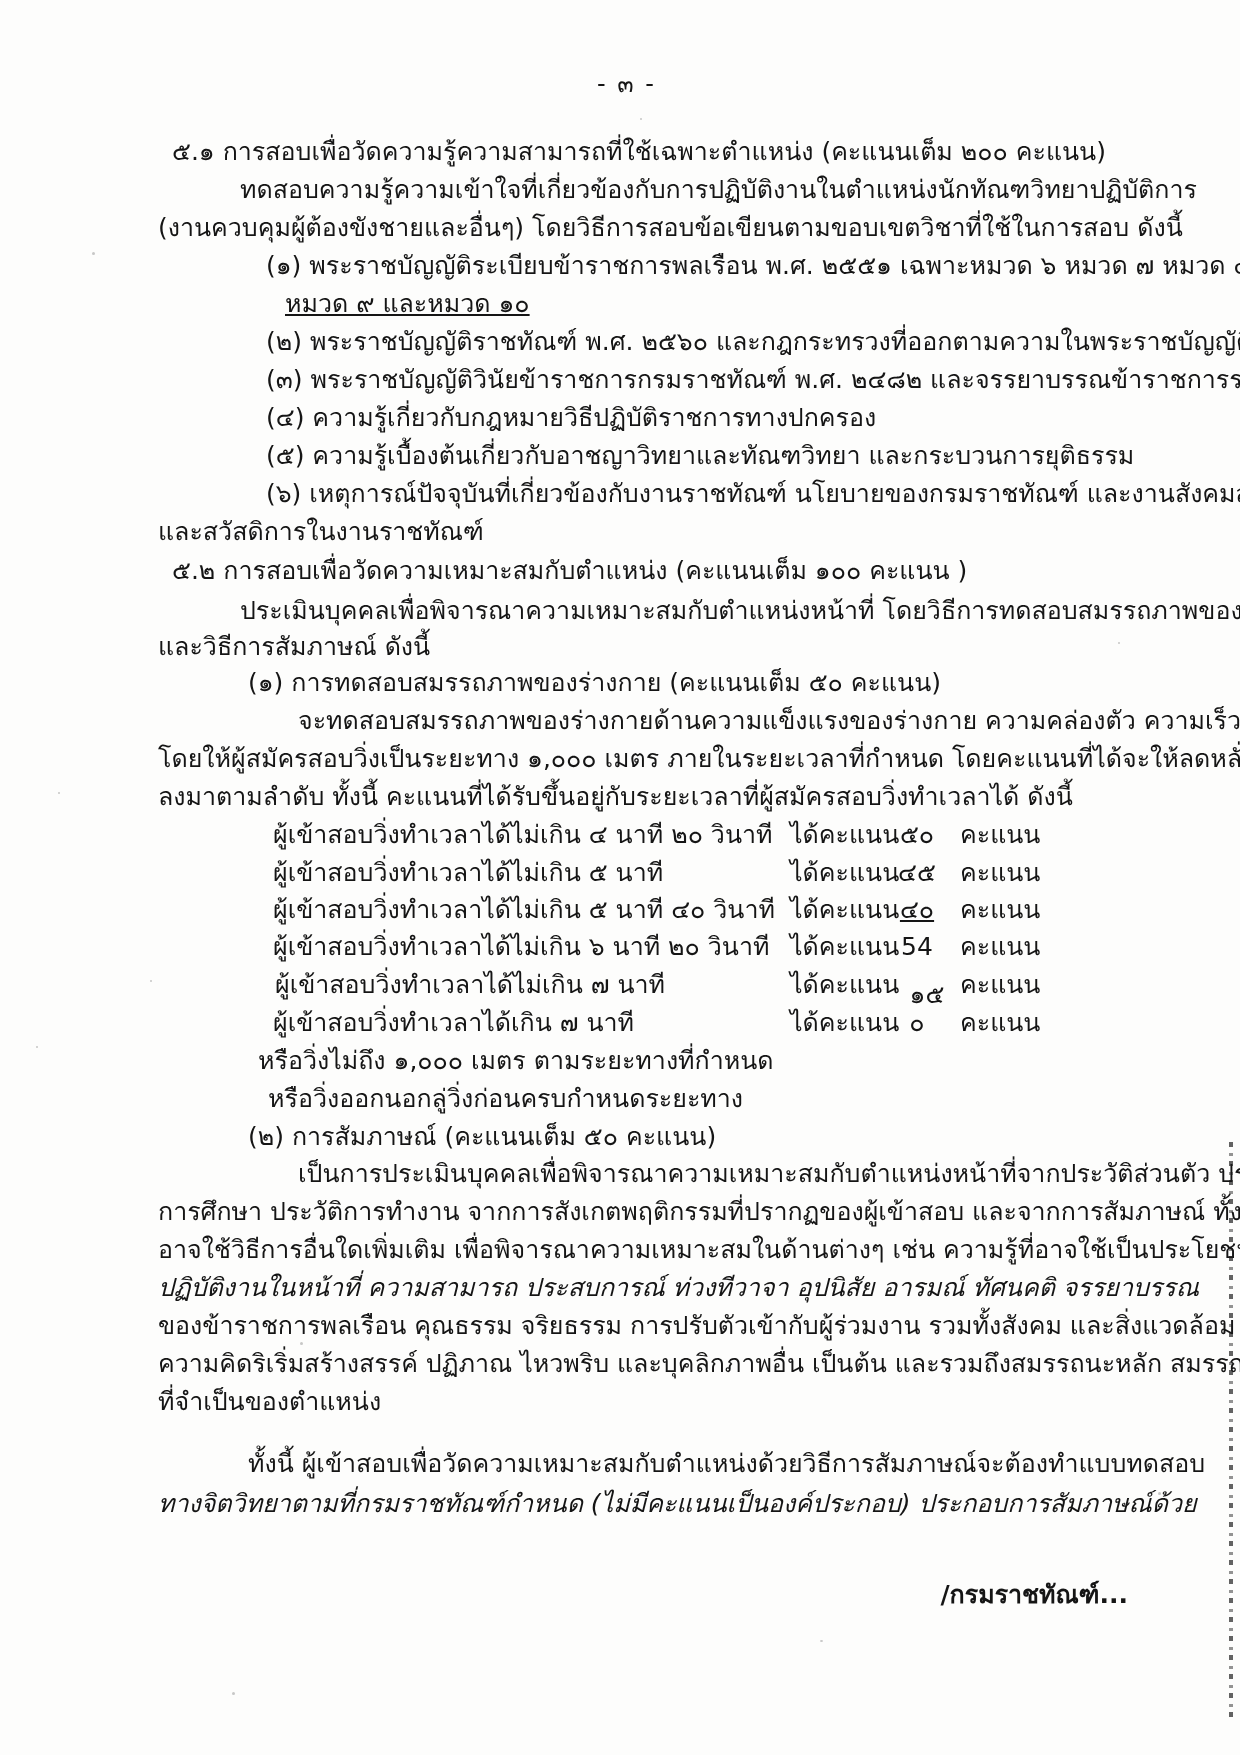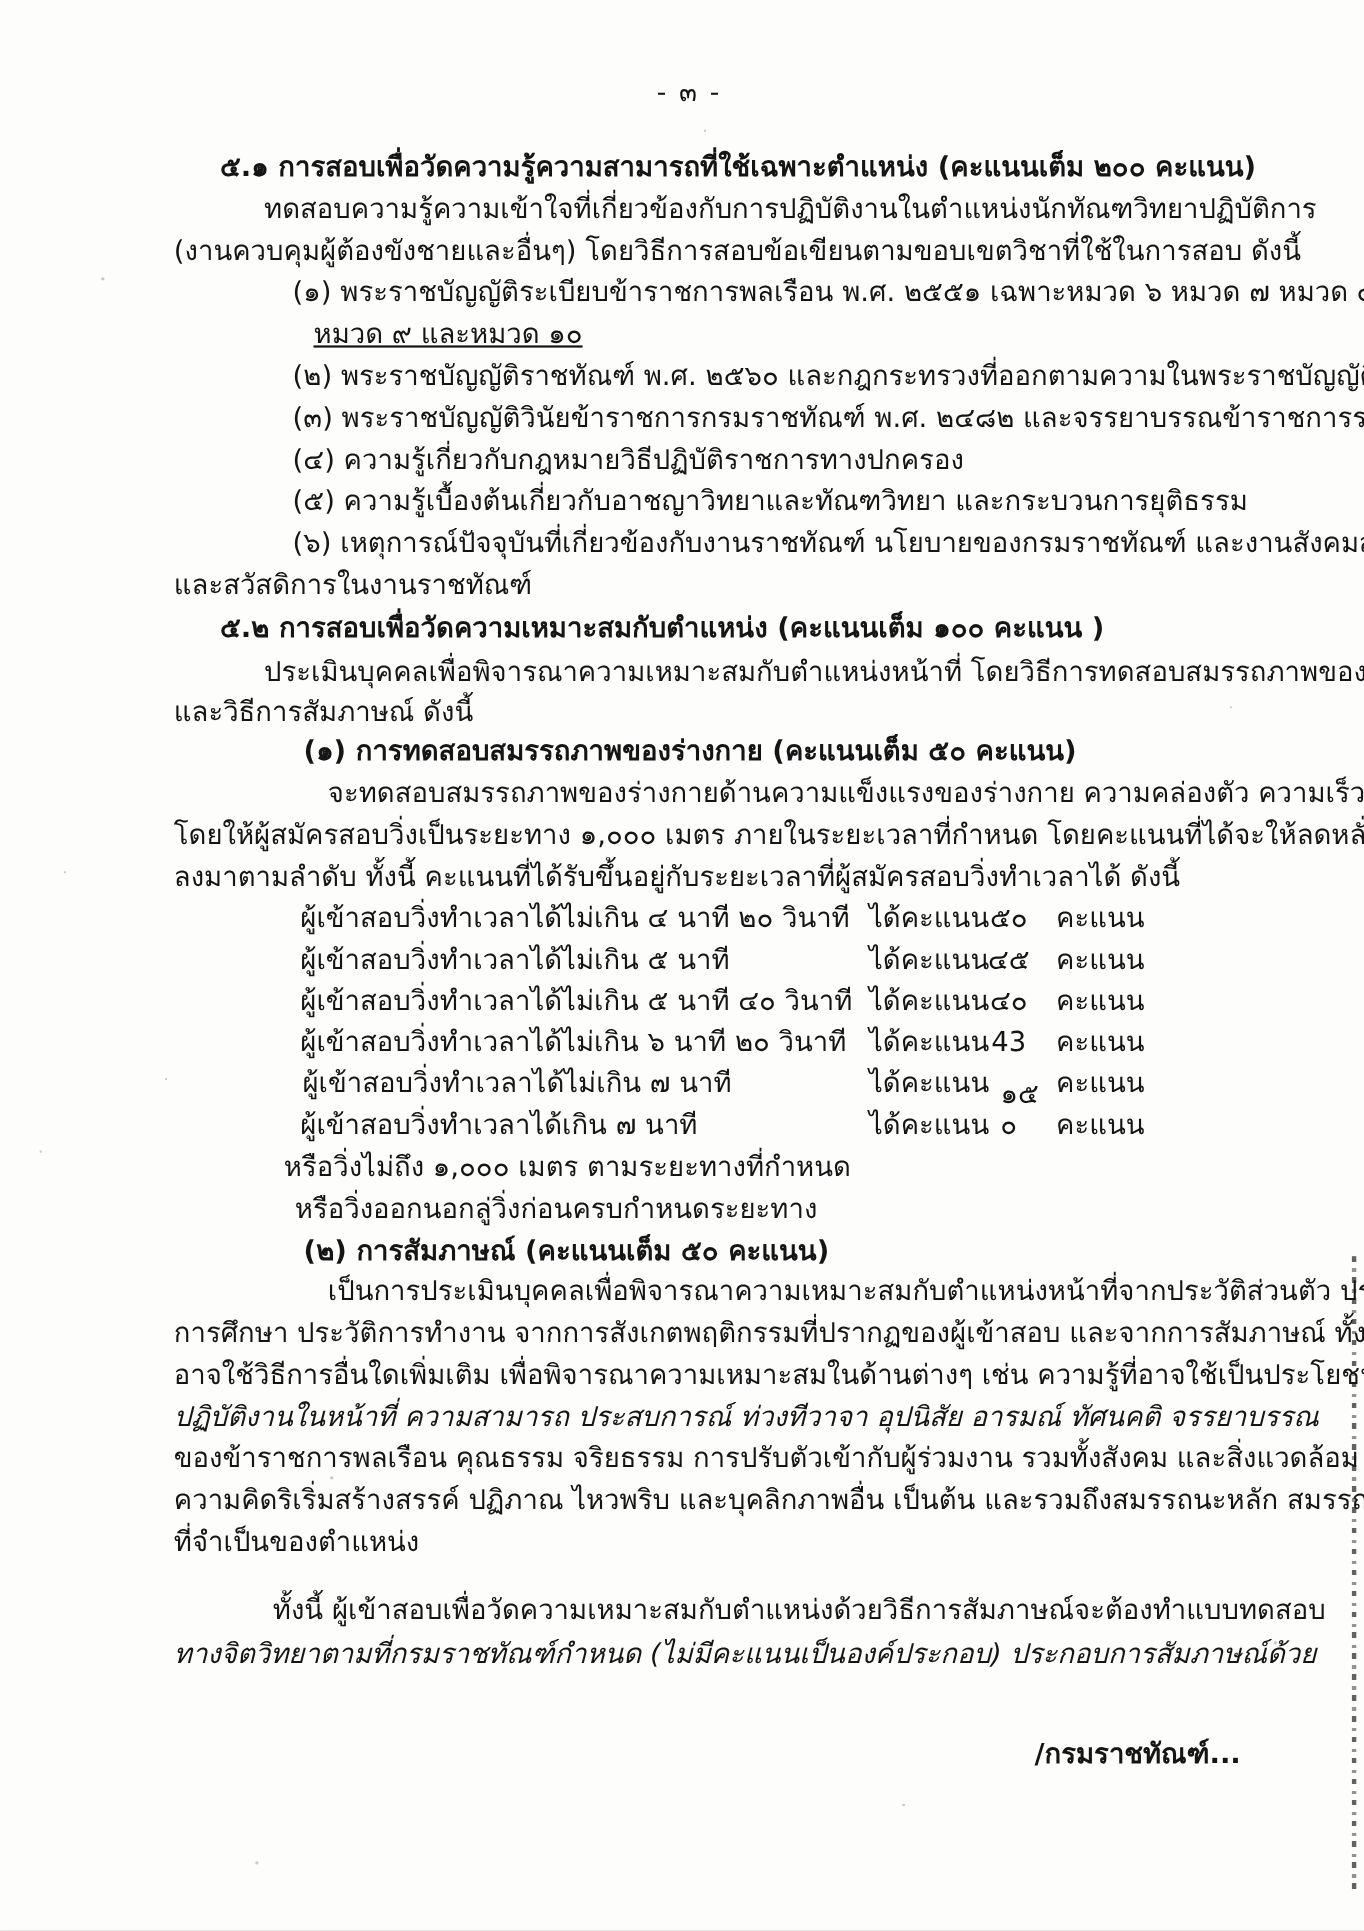--- a/index.html
+++ b/index.html
@@ -12,21 +12,21 @@
     overflow:hidden;
     box-shadow:0 0 6px rgba(0,0,0,.25);
   }
   .line{
     position:absolute;
     font-size:25px;
     line-height:34px;
     white-space:nowrap;
     letter-spacing:0px;
   }
-  .line.bold{font-weight:700;margin-left:28px;}
+  .line.bold{font-weight:400;}
   .col{position:absolute;top:0;white-space:nowrap;}
   .col.center{text-align:center;display:inline-block;}
   .page-number{
     position:absolute;left:597px;top:64px;
     font-size:24px;letter-spacing:2px;
   }
   .footer-marker{
     position:absolute;right:112px;top:1574px;
     font-size:25px;font-weight:700;
   }
@@ -72,27 +72,27 @@
       </div>
       <div class="line" style="left: 273px; top: 856px;">
         <span class="col" style="left: 0px;">ผู้เข้าสอบวิ่งทำเวลาได้ไม่เกิน ๕ นาที</span>
         <span class="col" style="left: 517px;">ได้คะแนน</span>
         <span class="col center" style="left: 612px; width: 64px;">๔๕</span>
         <span class="col" style="left: 687px;">คะแนน</span>
       </div>
       <div class="line" style="left: 273px; top: 893px;">
         <span class="col" style="left: 0px;">ผู้เข้าสอบวิ่งทำเวลาได้ไม่เกิน ๕ นาที ๔๐ วินาที</span>
         <span class="col" style="left: 517px;">ได้คะแนน</span>
-        <span class="col center" style="left: 612px; width: 64px;">๔๐</span>
+        <span class="col center" style="left: 612px; width: 64px; text-decoration: underline;">๔๐</span>
         <span class="col" style="left: 687px;">คะแนน</span>
       </div>
       <div class="line" style="left: 273px; top: 930px;">
         <span class="col" style="left: 0px;">ผู้เข้าสอบวิ่งทำเวลาได้ไม่เกิน ๖ นาที ๒๐ วินาที</span>
         <span class="col" style="left: 517px;">ได้คะแนน</span>
-        <span class="col center" style="left: 612px; width: 64px;">43</span>
+        <span class="col center" style="left: 612px; width: 64px;">54</span>
         <span class="col" style="left: 687px;">คะแนน</span>
       </div>
       <div class="line" style="left: 273px; top: 968px;">
         <span class="col" style="left: 2px;">ผู้เข้าสอบวิ่งทำเวลาได้ไม่เกิน ๗ นาที</span>
         <span class="col" style="left: 517px;">ได้คะแนน</span>
         <span class="col center" style="left: 622px; width: 64px; margin-top: 10px;">๑๕</span>
         <span class="col" style="left: 687px;">คะแนน</span>
       </div>
       <div class="line" style="left: 273px; top: 1006px;">
         <span class="col" style="left: 0px;">ผู้เข้าสอบวิ่งทำเวลาได้เกิน ๗ นาที</span>

